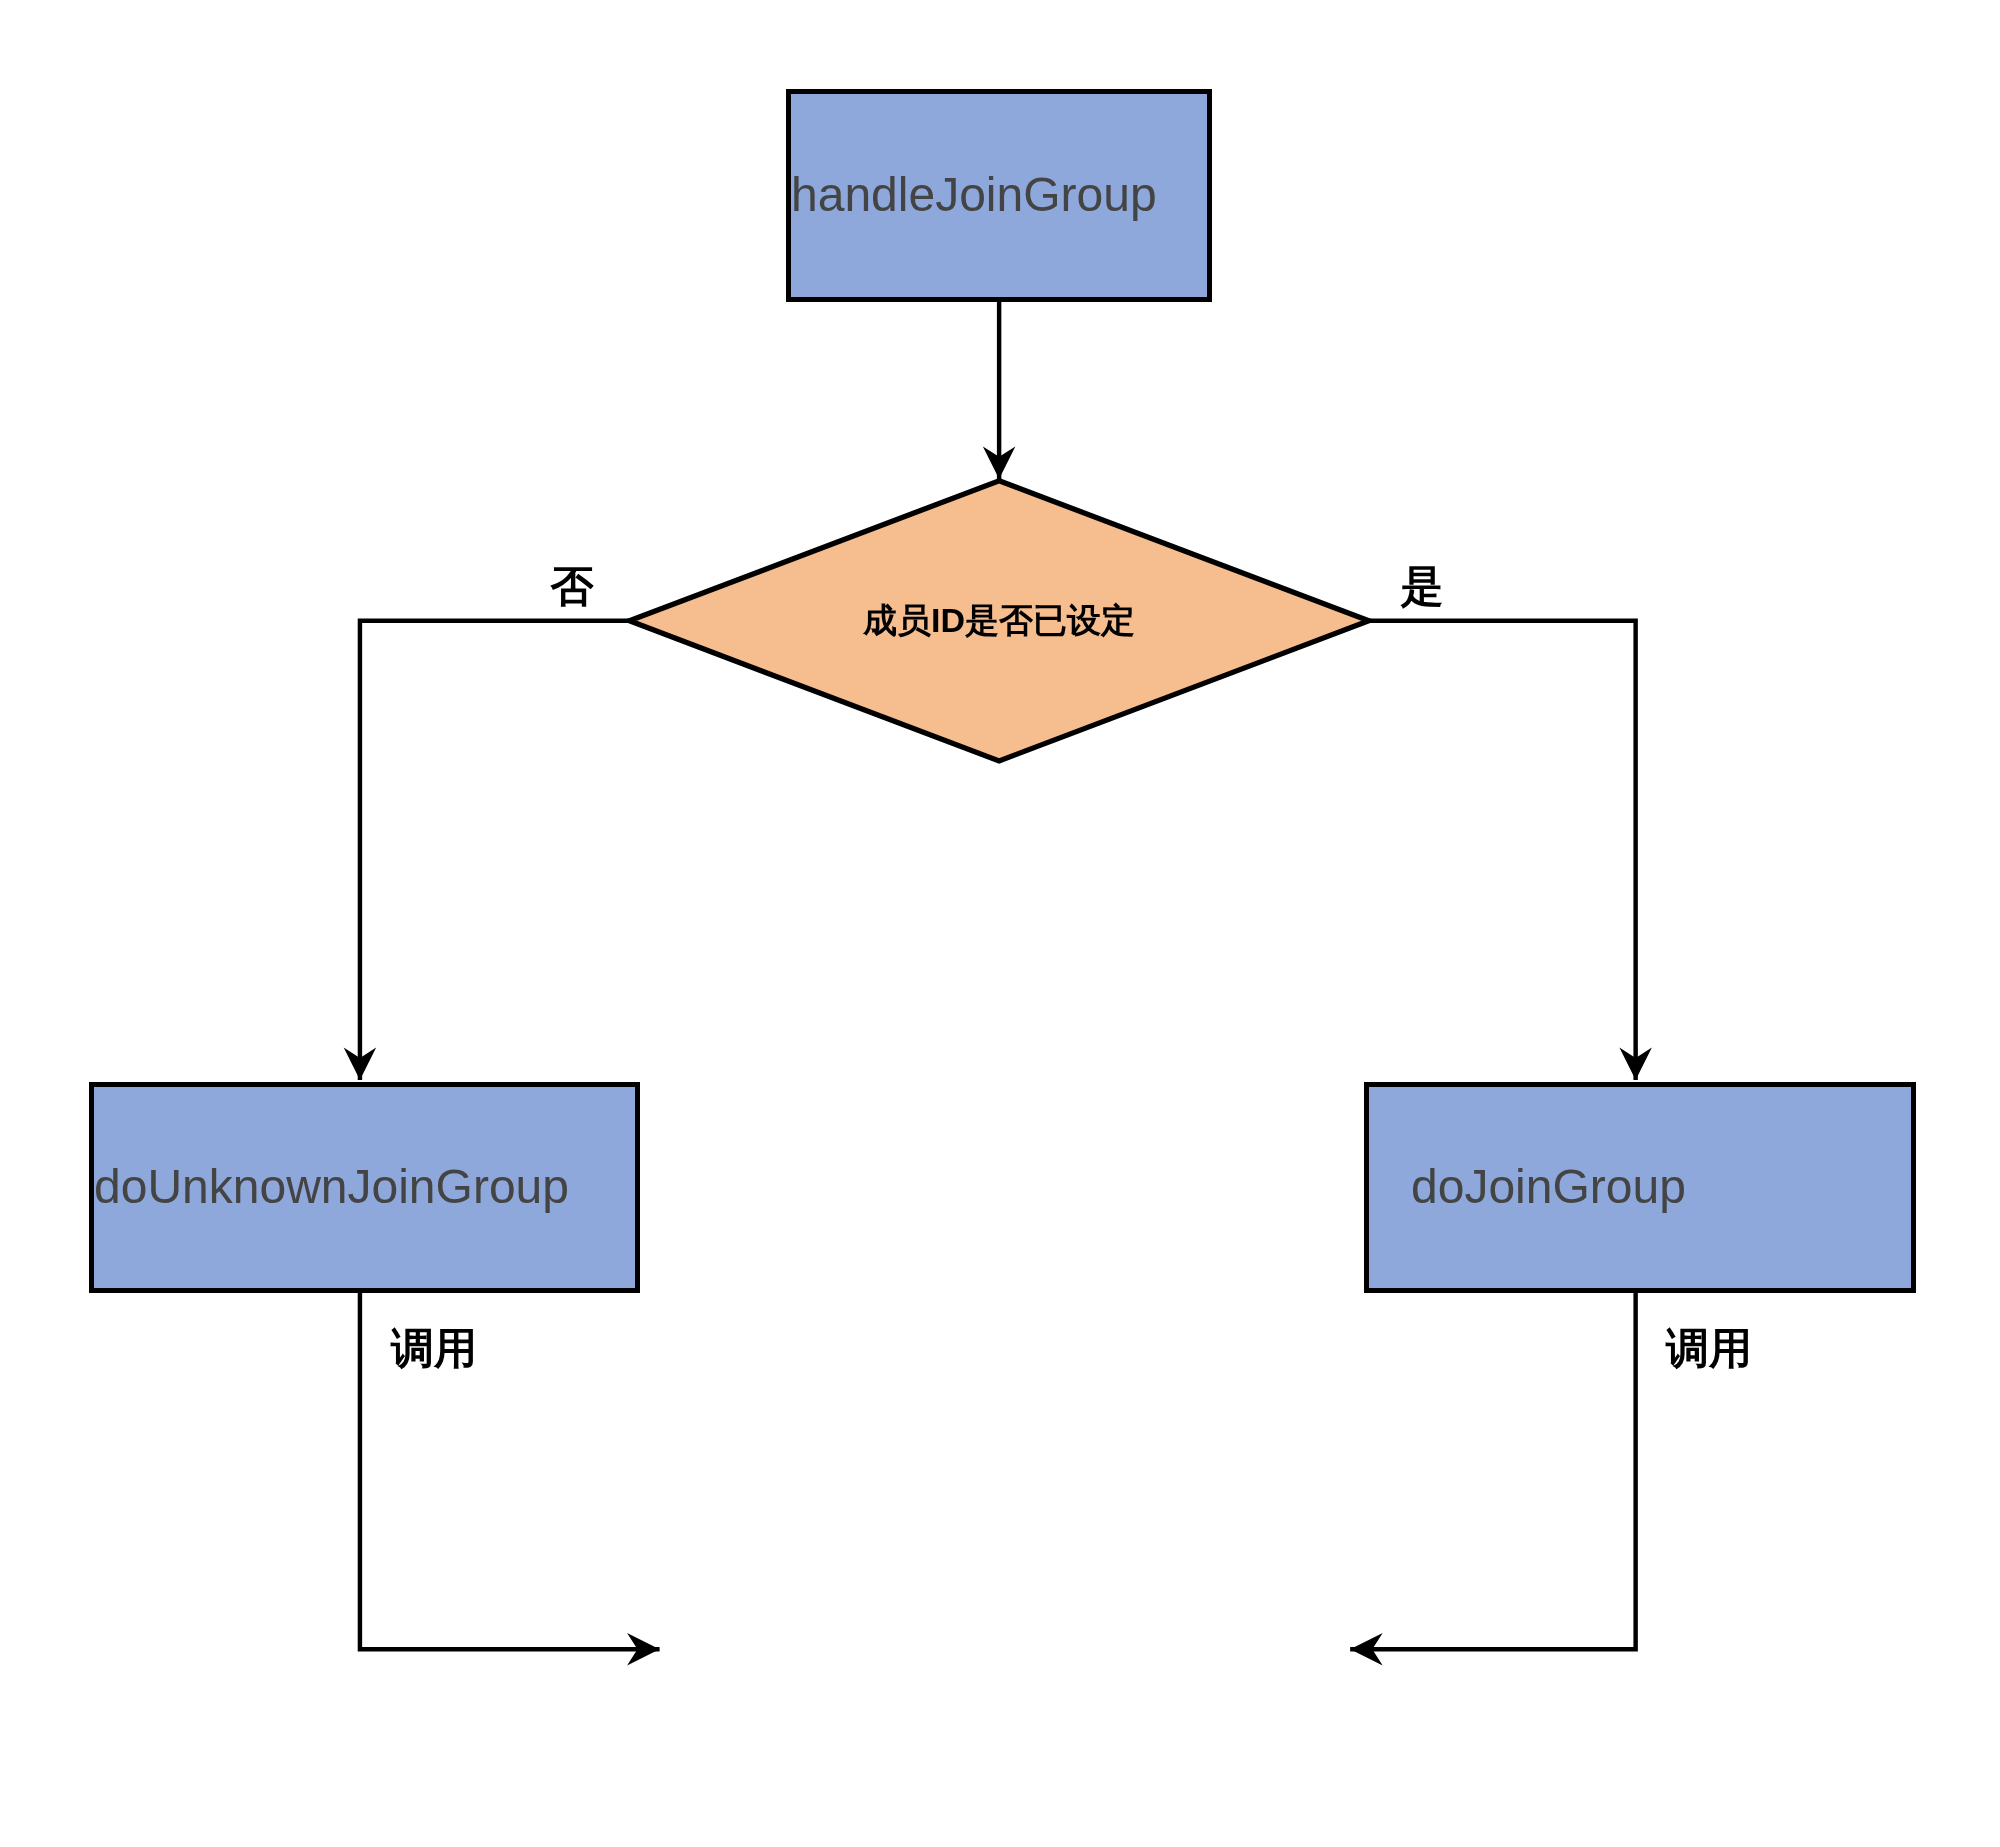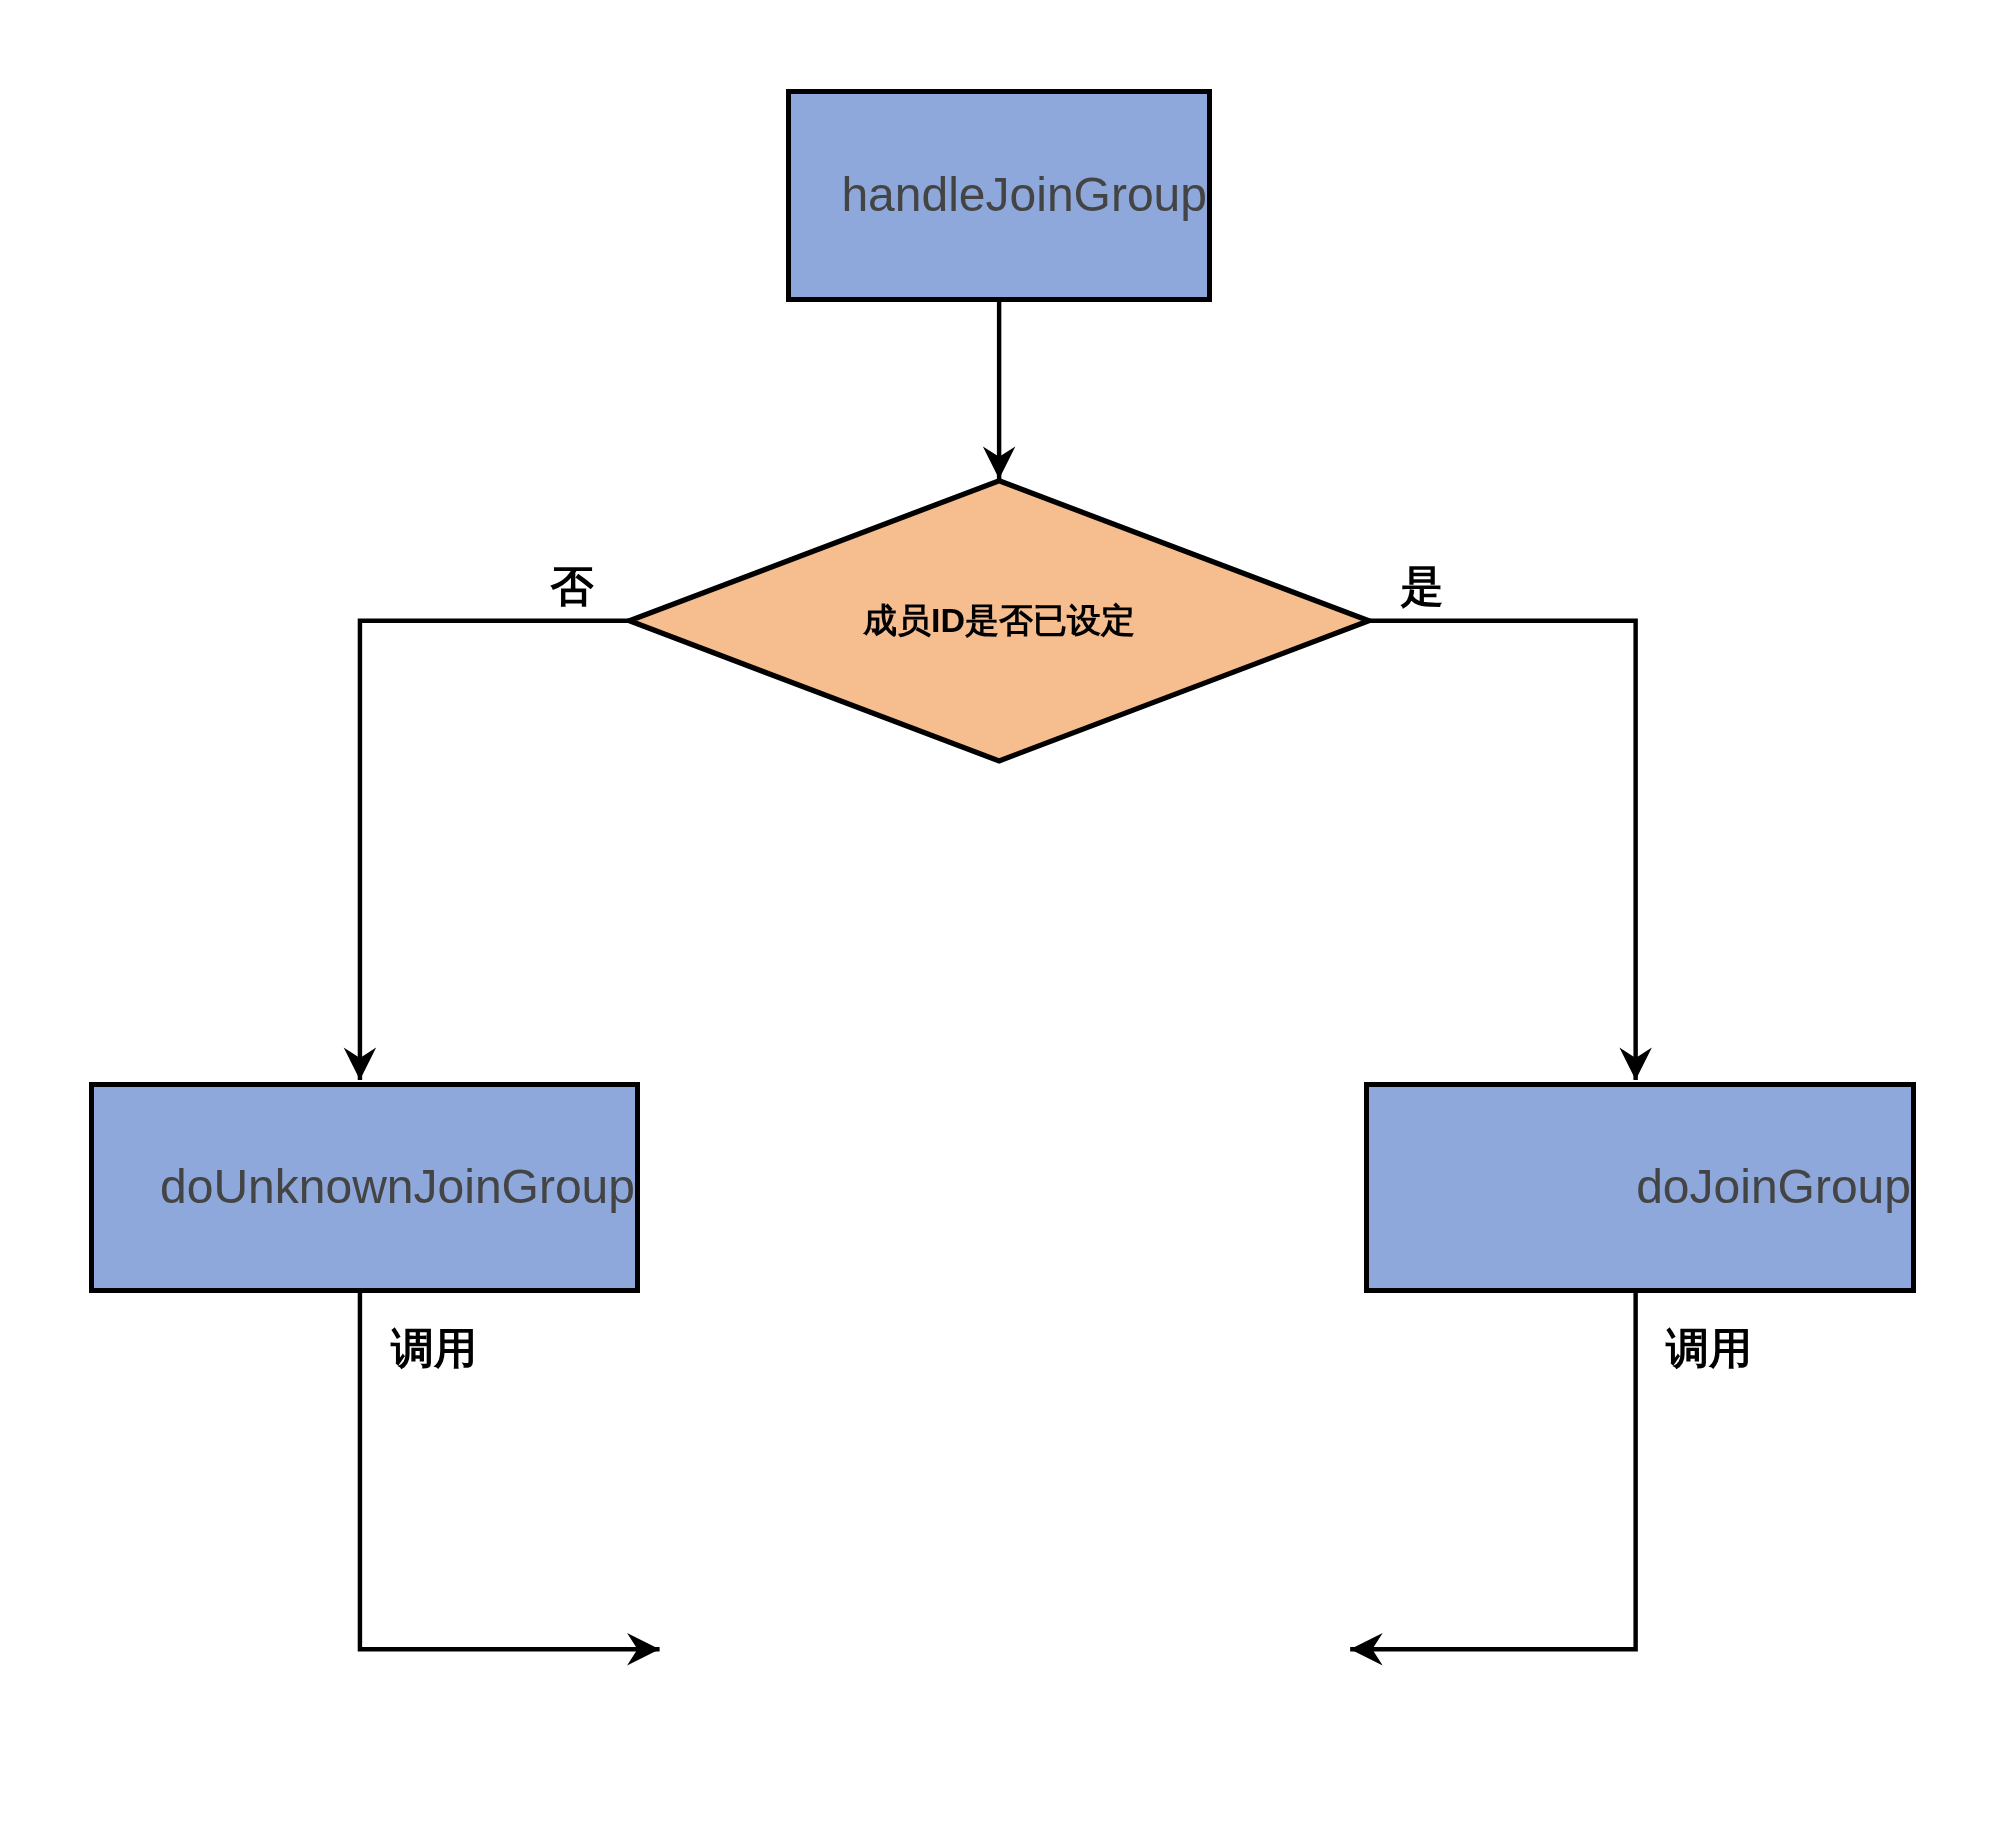--- a/index.html
+++ b/index.html
@@ -22,29 +22,29 @@
     width: 2000px;
     height: 1848px;
   }
   .node {
     position: absolute;
     box-sizing: border-box;
     background: #8EA8DB;
     border: 5.3px solid #000000;
     display: flex;
     align-items: center;
-    justify-content: flex-end;
+    justify-content: flex-start;
     color: #444444;
     font-size: 48px;
     line-height: 1.1;
     white-space: nowrap;
   }
   .node-handle    { left:  786px; top:  89px; width: 426px; height: 213px; }
   .node-unknown   { left:  89px; top: 1082px; width: 551px; height: 211px; }
-  .node-dojoin    { left: 1364px; top: 1082px; width: 552px; height: 211px; }
+  .node-dojoin    { left: 1364px; top: 1082px; width: 552px; height: 211px; padding-left: 42px; }
   .node-addmember { left:  661px; top: 1544px; width: 687px; height: 212px; }
 
   .diamond-label {
     position: absolute;
     left: 999px;
     top: 621px;
     transform: translate(-50%, -50%);
     color: #000000;
     font-size: 34px;
     font-weight: 600;

